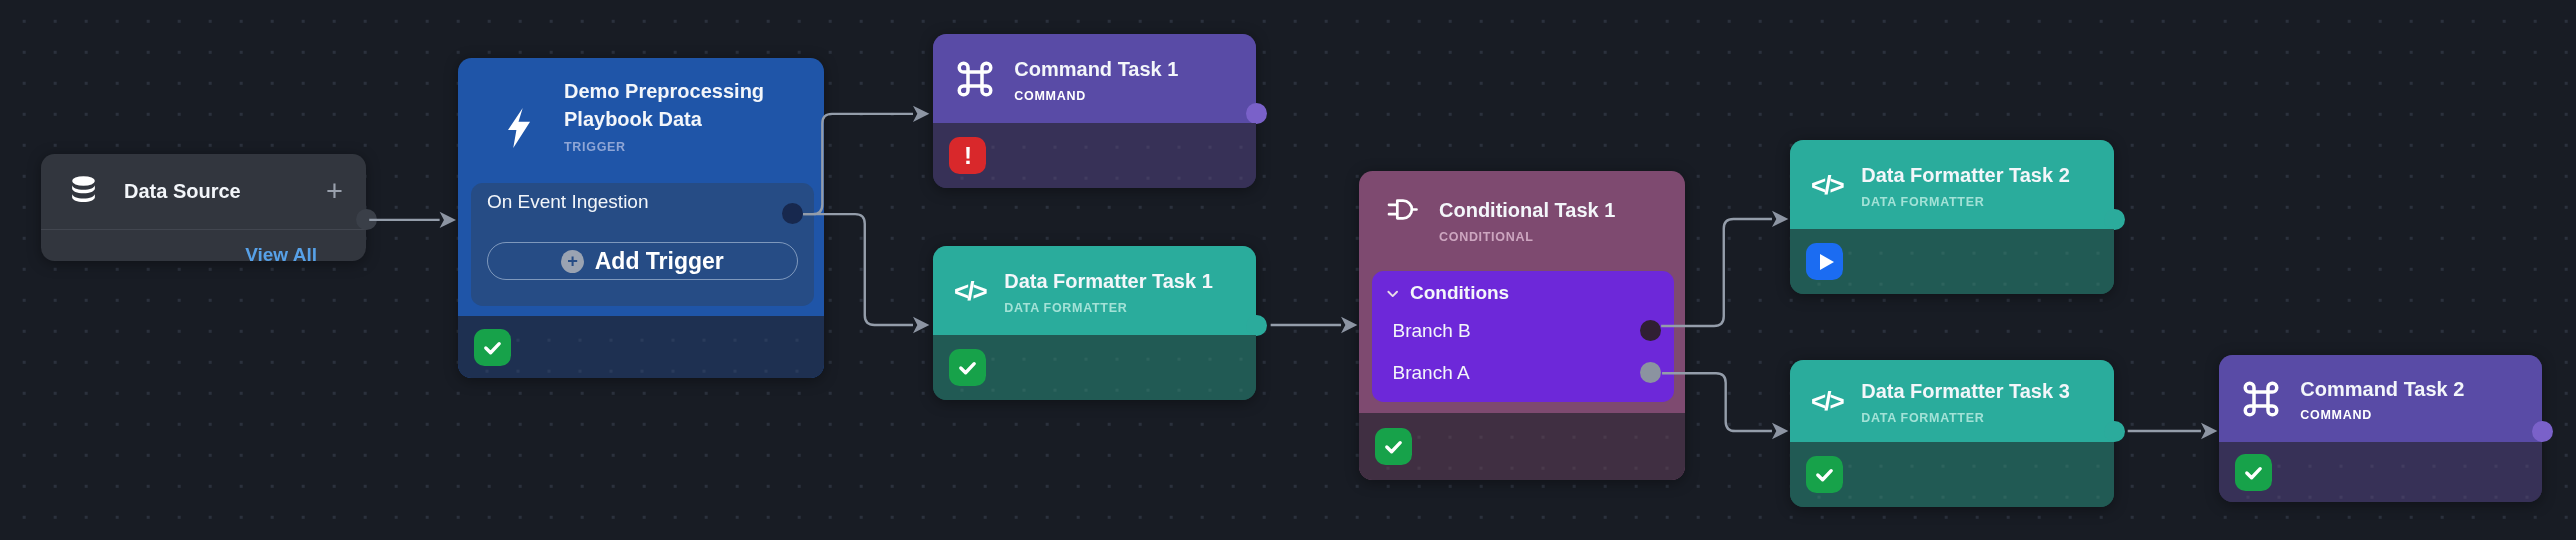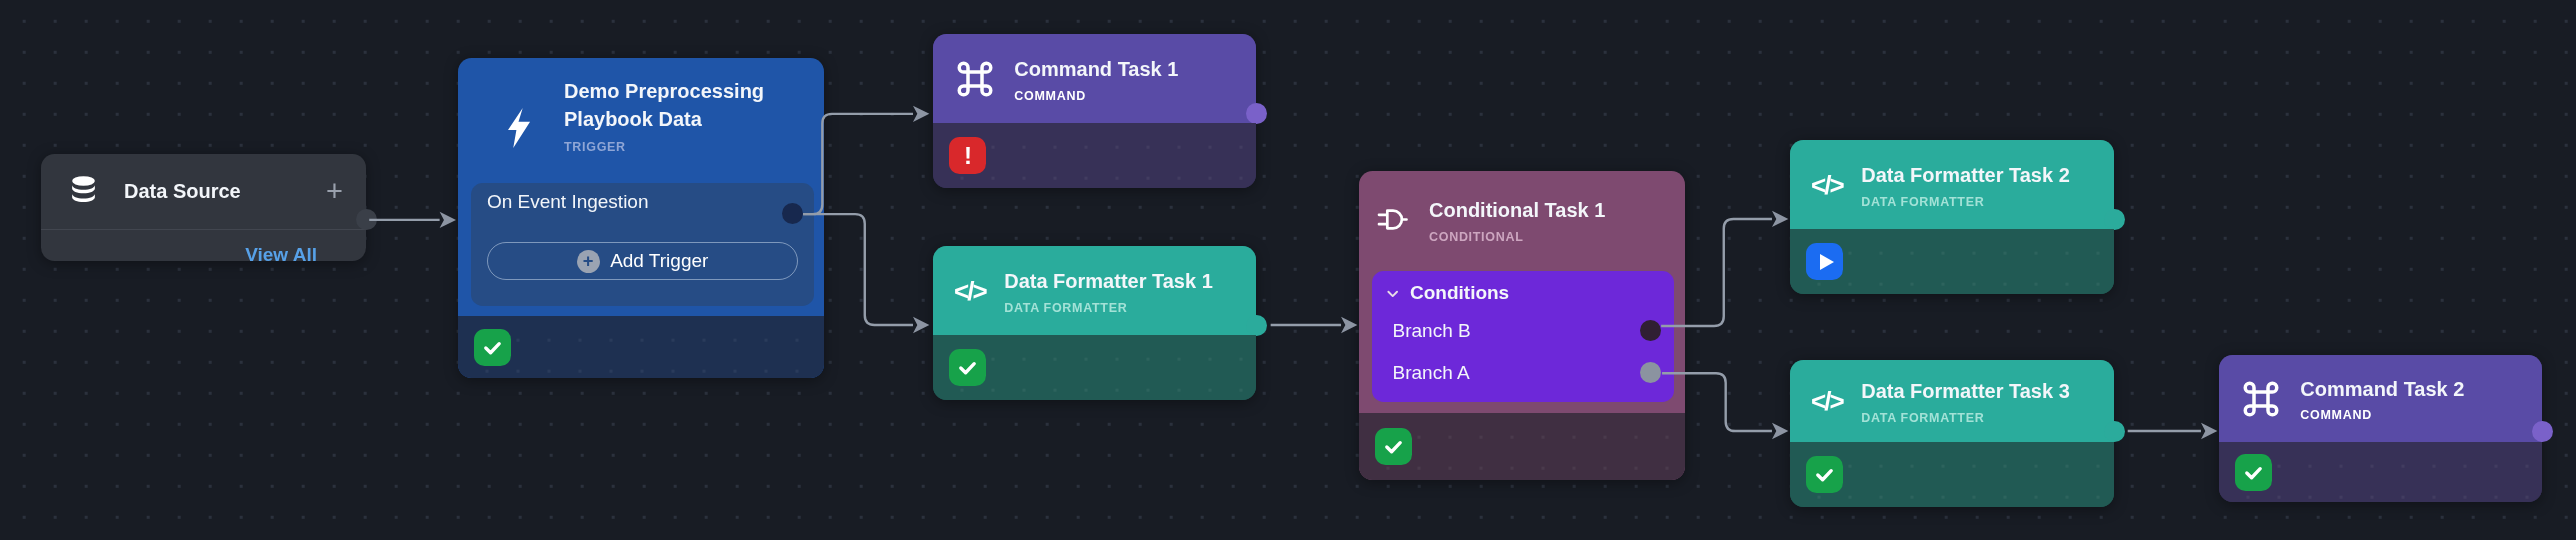--- a/index.html
+++ b/index.html
@@ -50,21 +50,21 @@
   .t-panel{position:absolute; left:12.5px; right:9.6px; top:125px; height:123px;
            background:#264c85; border-radius:11.6px; padding-top:7.7px; box-sizing:border-box;}
   .t-event-row{position:relative; display:flex; align-items:flex-start; height:46px; padding:0 16.4px;}
   .t-event-label{font-size:19px; font-weight:500; color:#f3f6fa;}
   .t-event-port{right:11.6px; top:12.5px; background:#17284e;}
   .t-add-btn{margin:5.8px 16.4px 0; height:36px; border:1.9px solid rgba(214,227,244,.5);
              border-radius:19px; display:flex; align-items:center; justify-content:center;
              gap:10.6px; cursor:pointer;}
   .t-add-circle{width:23px; height:23px; border-radius:50%; background:#9aa3b2; color:#264c85;
                 display:flex; align-items:center; justify-content:center; font-size:18.3px; font-weight:700; line-height:1;}
-  .t-add-label{color:#fff; font-size:19px; font-weight:400;}
+  .t-add-label{color:#fff; font-size:23px; font-weight:700;}
   .foot-trigger{height:62px; background:#1e3051;}
   
   .node-task .head{padding-left:21px;}
   .node-task .titles{margin-left:18.3px;}
   .head-purple{background:#594ba6;}
   .foot-purple{background:#373157;}
   .sub-purple{color:#ffffff;}
   .head-teal{background:#2aac9c;}
   .foot-teal{background:#215a54;}
   .sub-teal{color:#a3e2d7;}
@@ -77,21 +77,21 @@
   .node-cmd2{left:2219px; top:355px; width:323px; height:147px; background:#373157;}
   .node-cmd1 .head, .node-df1 .head, .node-df2 .head{height:90px;}
   .node-df3 .head{height:82px;}
   .node-cmd2 .head{height:87px;}
   .node-cmd1 .foot, .node-df1 .foot, .node-df2 .foot{height:65px;}
   .node-df3 .foot{height:65px;}
   .node-cmd2 .foot{height:60px;}
   .code-glyph{font-size:26px; font-weight:700; color:#fff; letter-spacing:-1.9px;}
   
   .node-cond{left:1359px; top:171px; width:326px; height:309px; background:#7e4a70;}
-  .c-head{display:flex; align-items:center; padding:25px 19px 0 16px;}
+  .c-head{display:flex; align-items:flex-start; padding:25px 19px 0 26px;}
   .c-titles{margin-left:19px;}
   .c-sub{color:#cda6c0;}
   .c-panel{position:absolute; left:12.5px; right:10.6px; top:100px; height:131px;
            background:#6d28d9; border-radius:11.6px; padding-top:5.8px; box-sizing:border-box;}
   .c-cond-row{display:flex; align-items:center; height:33px; padding:0 13.5px; gap:9.6px; cursor:pointer;}
   .c-cond-label{font-size:19px; font-weight:600; color:#f3f6fa;}
   .c-branch{position:relative; display:flex; align-items:center; height:42px; padding:0 13.5px 0 21px;}
   .c-branch-label{font-size:19px; font-weight:500; color:#f3f6fa;}
   .bport{position:absolute; width:21px; height:21px; border-radius:50%; right:13.5px; top:10.6px;}
   .bport-a{background:#8b93a0;}

